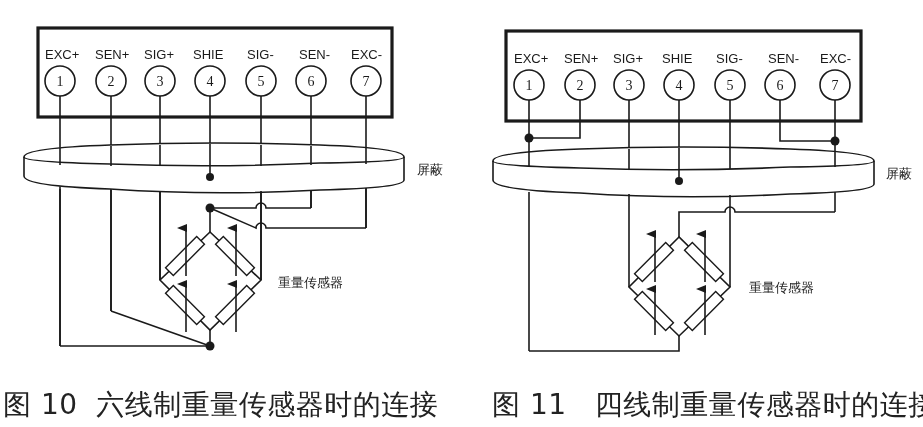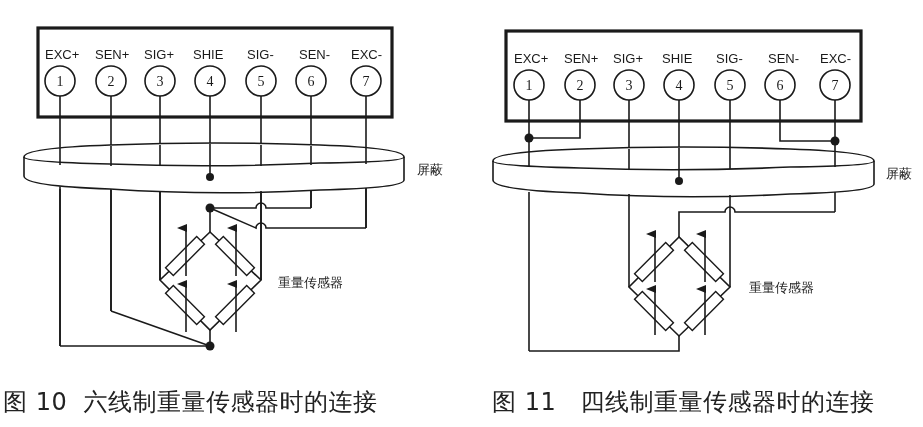--- a/index.html
+++ b/index.html
@@ -4,21 +4,21 @@
 <style>
   html, body { margin:0; padding:0; background:#ffffff; }
   body { width:923px; height:427px; position:relative; overflow:hidden; font-family:"DejaVu Sans", sans-serif; }
   svg { position:absolute; left:0; top:0; }
   .wire { stroke:#1a1a1a; stroke-width:1.6; fill:none; }
   .box { stroke:#1a1a1a; stroke-width:3.2; fill:none; }
   .term { stroke:#1a1a1a; stroke-width:1.6; fill:#fff; }
   .lbl { font-family:"Liberation Sans Narrow","Liberation Sans", sans-serif; font-size:13px; fill:#1a1a1a; }
   .num { font-family:"Liberation Serif", serif; font-size:14px; fill:#1a1a1a; text-anchor:middle; }
   .cn { font-family:"DejaVu Sans", sans-serif; font-size:13px; fill:#222; }
-  .caption { position:absolute; top:386px; font-family:"DejaVu Sans", sans-serif; font-size:24px; color:#222; white-space:pre; letter-spacing:0.5px; }
+  .caption { position:absolute; top:386px; font-family:"DejaVu Sans", sans-serif; font-size:28px; color:#222; white-space:pre; letter-spacing:0.5px; }
   .res { stroke:#1a1a1a; stroke-width:1.4; fill:#fff; }
 </style>
 </head>
 <body>
 
 <svg id="diagram" width="923" height="427" viewBox="0 0 923 427" xmlns="http://www.w3.org/2000/svg">
   <defs>
     <marker id="arr" markerWidth="8" markerHeight="10" refX="4" refY="9" orient="auto" markerUnits="userSpaceOnUse">
       <path d="M0,10 L4,0 L8,10 Z" fill="#1a1a1a"></path>
     </marker>

